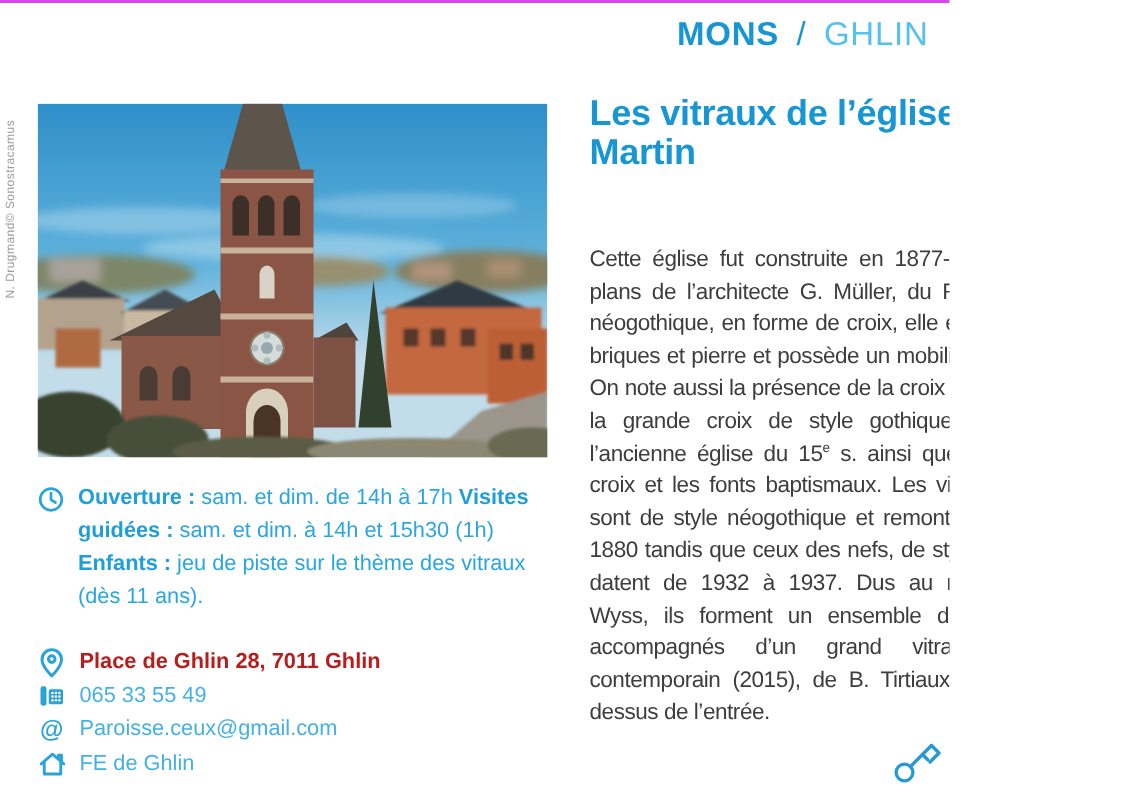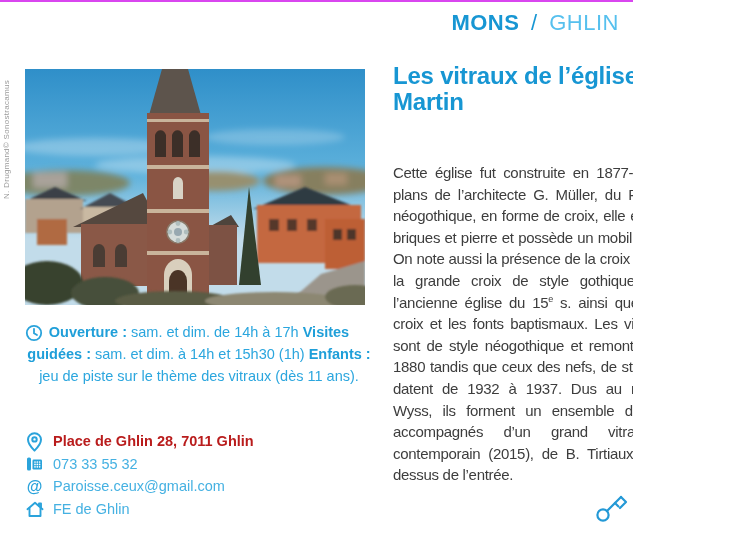--- a/index.html
+++ b/index.html
@@ -25,21 +25,21 @@
     position:absolute;left:2px;top:197px;width:135px;
     transform:rotate(-90deg);transform-origin:0 0;
     font-size:8px;color:#9a9a9a;letter-spacing:.3px;white-space:nowrap;
   }
   
   .hours{
     position:absolute;left:25px;top:319px;width:348px;
     font-size:14.5px;line-height:22px;color:#2ba6de;
   }
   .hours .icon{position:absolute;left:0;top:3px;}
-  .hours .txt{display:block;text-align:center;}
+  .hours .txt{display:block;margin-left:27px;}
   .hours b{font-weight:700;color:#1f9fd9;}
   .contact{
     position:absolute;left:25px;top:428px;width:348px;
     font-size:14.5px;color:#45b1e2;
   }
   .contact .row{position:relative;min-height:22.5px;line-height:22.5px;}
   .contact .row .icon{
     position:absolute;left:0;top:2px;width:19px;height:19px;
     display:flex;align-items:center;justify-content:center;
   }
@@ -200,21 +200,21 @@
               <circle cx="13.6" cy="6" r="0.85"></circle>
             <circle cx="9" cy="8.4" r="0.85"></circle>
               <circle cx="11.3" cy="8.4" r="0.85"></circle>
               <circle cx="13.6" cy="8.4" r="0.85"></circle>
             <circle cx="9" cy="10.8" r="0.85"></circle>
               <circle cx="11.3" cy="10.8" r="0.85"></circle>
               <circle cx="13.6" cy="10.8" r="0.85"></circle>
           </g>
         </svg>
       </span>
-      <span class="txt">073 33 55 32</span>
+      <span class="txt">065 33 55 49</span>
     </div>
     <div class="row">
       <span class="icon at-glyph">@</span>
       <span class="txt">Paroisse.ceux@gmail.com</span>
     </div>
     <div class="row">
       <span class="icon">
         <svg width="18" height="17" viewBox="0 0 18 17" fill="none" stroke="#2aa3db" stroke-width="1.9" stroke-linecap="round" stroke-linejoin="round">
           <path d="M1.5,8.2 L9,1.8 L16.5,8.2"></path>
           <path d="M3.5,7.2 V15 H14.5 V7.2"></path>

